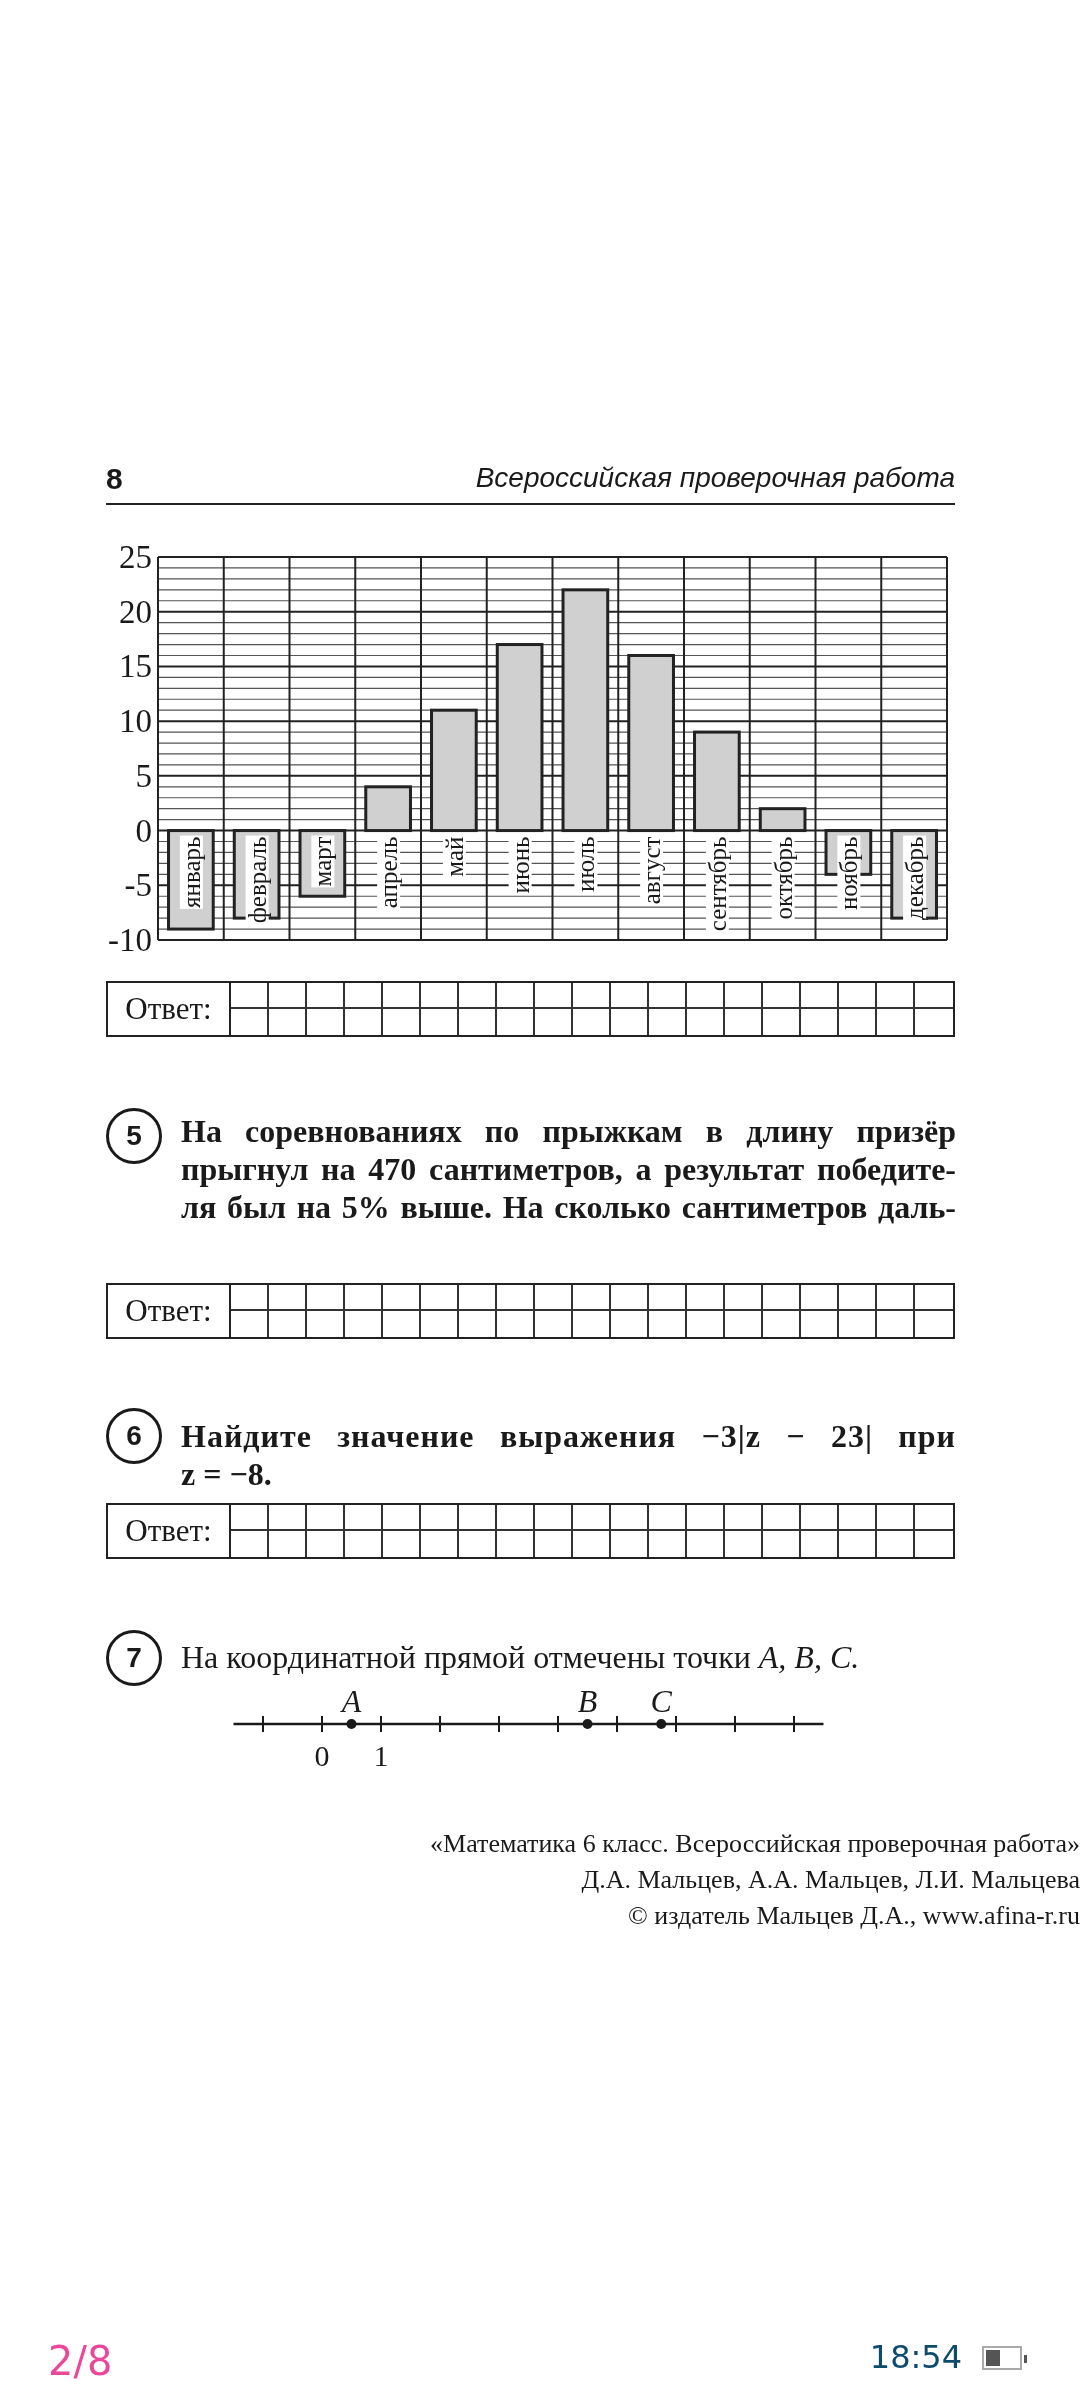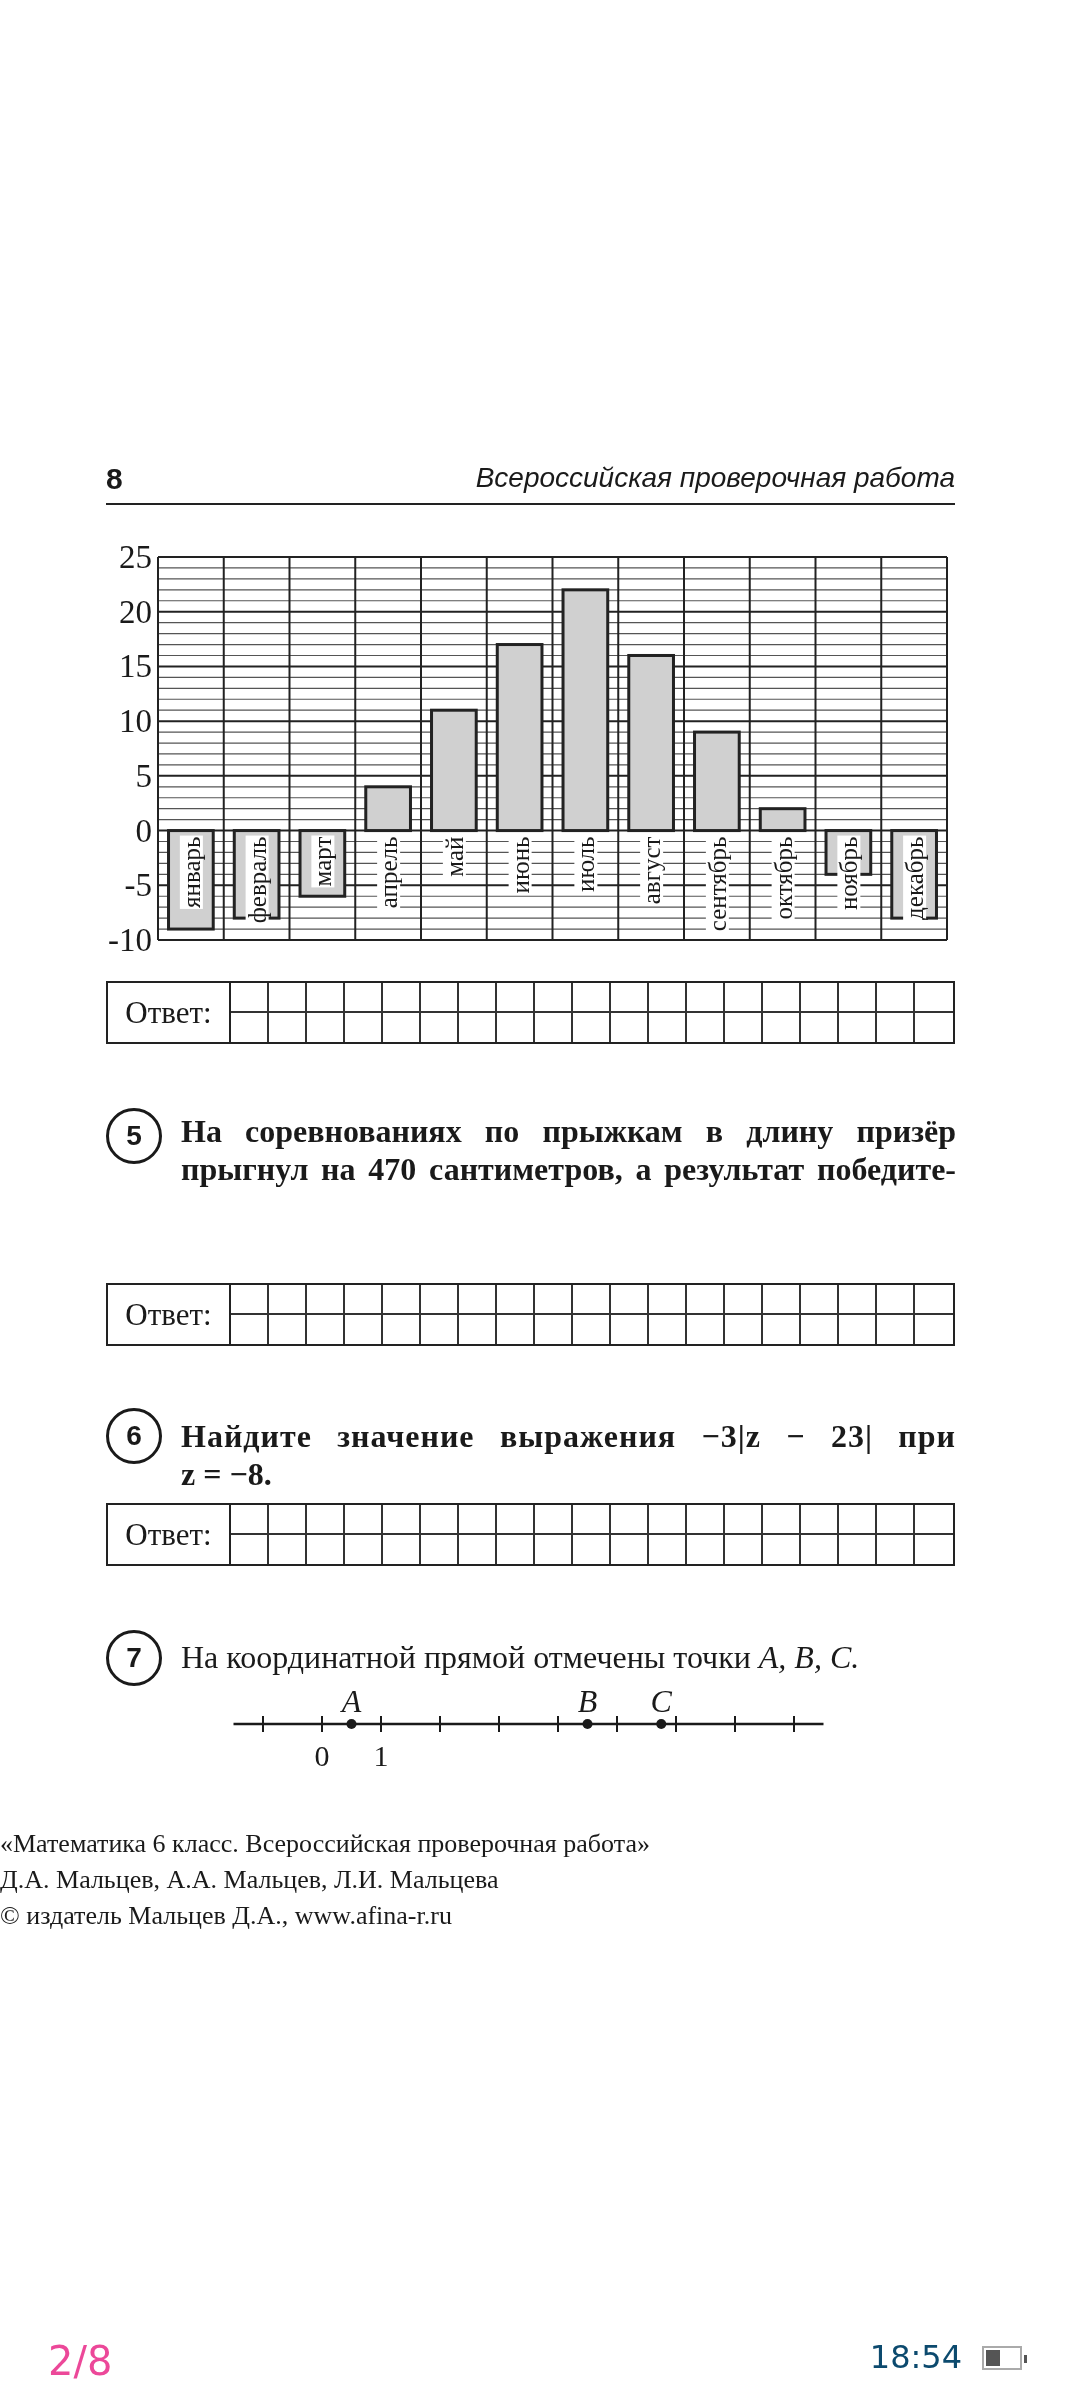--- a/index.html
+++ b/index.html
@@ -4,35 +4,35 @@
 <style>
   html, body { margin:0; padding:0; background:#ffffff; }
   body { width:1080px; height:2388px; position:relative; overflow:hidden; font-family:"Liberation Serif", serif; color:#1a1a1a; }
   .abs { position:absolute; }
   #page-header-num { left:106px; top:462px; font-family:"Liberation Sans", sans-serif; font-weight:bold; font-size:30px; }
   #page-header-title { right:125px; top:462px; font-family:"Liberation Sans", sans-serif; font-style:italic; font-size:28px; }
   #header-rule { left:106px; top:503px; width:849px; height:2px; background:#222; }
   #chart { left:90px; top:540px; }
   .ylab { font-family:"Liberation Serif", serif; font-size:33px; fill:#1a1a1a; }
   .mlab { font-family:"Liberation Serif", serif; font-size:25px; fill:#1a1a1a; }
-  .answer-box { position:absolute; left:106px; width:849px; height:63px; border:2.5px solid #222; box-sizing:border-box; display:flex; }
+  .answer-box { position:absolute; left:106px; width:849px; height:56px; border:2.5px solid #222; box-sizing:border-box; display:flex; }
   .answer-label { width:123px; border-right:2.5px solid #222; display:flex; align-items:center; justify-content:center; font-size:31px; box-sizing:border-box; }
   .answer-grid { flex:1; display:grid; grid-template-columns:repeat(19,1fr); grid-template-rows:1fr 1fr; }
   .answer-cell { border-right:2.5px solid #333; border-bottom:2.5px solid #333; box-sizing:border-box; }
   .answer-cell.last-col { border-right:none; }
   .answer-cell.last-row { border-bottom:none; }
   .qnum { position:absolute; left:106px; width:56px; height:56px; border:3px solid #1a1a1a; border-radius:50%; box-sizing:border-box; display:flex; align-items:center; justify-content:center; font-family:"Liberation Sans", sans-serif; font-weight:bold; font-size:28px; }
   .qtext { position:absolute; left:181px; width:775px; font-size:32px; line-height:38px; text-align:justify; }
   .qtext .line { display:block; text-align:justify; text-align-last:justify; white-space:nowrap;font-weight:bold; }
   .qtext .line.last { text-align-last:left; }
   .qtext i { font-style:italic; }
   #numline { left:220px; top:1680px; }
   .nl-lab { font-family:"Liberation Serif", serif; font-size:30px; fill:#1a1a1a; }
   .nl-pt { font-family:"Liberation Serif", serif; font-style:italic; font-size:32px; fill:#1a1a1a; }
-  #footer { left:0; width:1080px; top:1826px; text-align:left; font-size:26px; line-height:36px; }
+  #footer { left:0; width:1080px; top:1826px; text-align:right; font-size:26px; line-height:36px; }
   #status-page { left:48px; top:2338px; font-family:"DejaVu Sans", sans-serif; font-size:40px; color:#ec4899; }
   #status-time { right:118px; top:2338px; font-family:"DejaVu Sans", sans-serif; font-size:32px; color:#0c4a6e; }
   #battery { right:58px; top:2346px; width:40px; height:24px; border:2px solid #aaa; box-sizing:border-box; }
   #battery-fill { position:absolute; left:2px; top:2px; height:16px; background:#555; }
   #battery-tip { position:absolute; right:-7px; top:7px; width:3px; height:8px; background:#555; }
 </style>
 </head>
 <body>
 
 <div id="page-header-num" class="abs">8</div>
@@ -208,20 +208,21 @@
       <div class="answer-cell last-row"></div>
       <div class="answer-cell last-row"></div>
       <div class="answer-cell last-col last-row"></div>
     </div>
 </div>
 
 <div class="qnum" style="top:1108px;">5</div>
 <div class="qtext" style="top:1112px;">
   <span class="line">На соревнованиях по прыжкам в длину призёр</span>
   <span class="line">прыгнул на 470 сантиметров, а результат победите-</span>
+  <span class="line">ля был на 5% выше. На сколько сантиметров даль-</span>
 </div>
 
 <div class="answer-box" style="top:1283px;">
   <div class="answer-label">Ответ:</div>
   <div class="answer-grid">
       <div class="answer-cell"></div>
       <div class="answer-cell"></div>
       <div class="answer-cell"></div>
       <div class="answer-cell"></div>
       <div class="answer-cell"></div>

